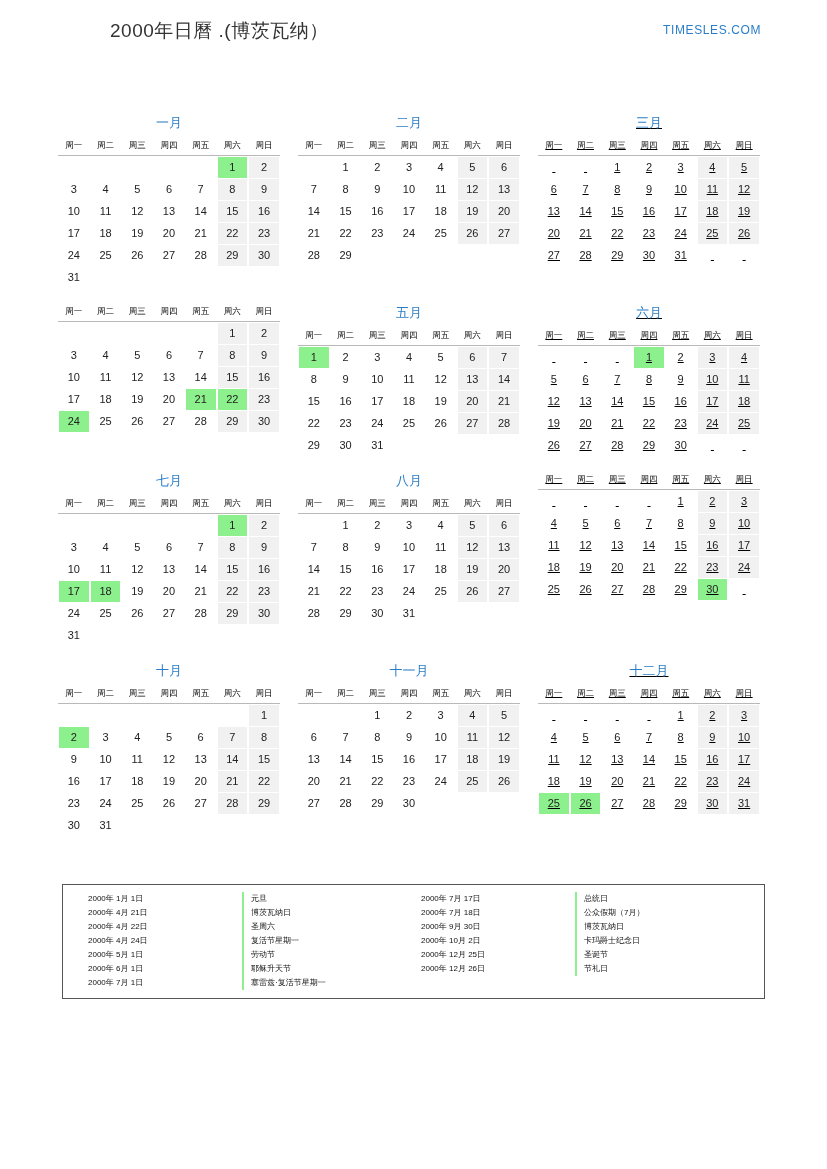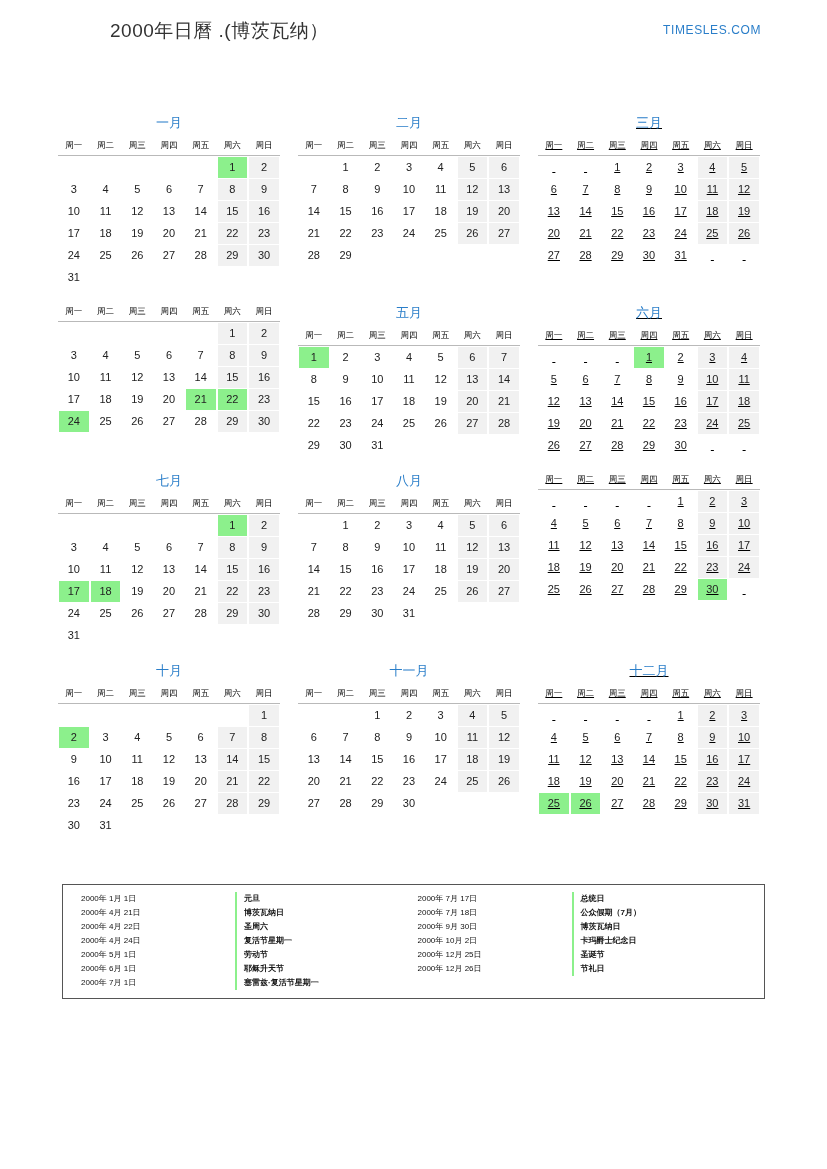--- a/index.html
+++ b/index.html
@@ -104,34 +104,33 @@
   td.hl .cell {
     background: #8cf08c;
   }
   .legend {
     position: absolute;
     left: 62px;
     top: 884px;
     width: 703px;
     border: 1px solid #555555;
     box-sizing: border-box;
-    padding: 7px 10px 8px 18px;
+    padding: 7px 10px 8px 25px;
     display: flex;
   }
   .legend-col {
     width: 50%;
     display: flex;
   }
   .legend-dates {
     width: 152px;
     flex: none;
   }
   .legend-names {
     flex: 1;
-    font-weight: bold;
   }
   .legend-row {
     font-size: 8px;
     line-height: 14px;
     color: #111;
     white-space: nowrap;
   }
   .legend-names .legend-row {
     padding-left: 7px;
     border-left: 2px solid #8cf08c;

